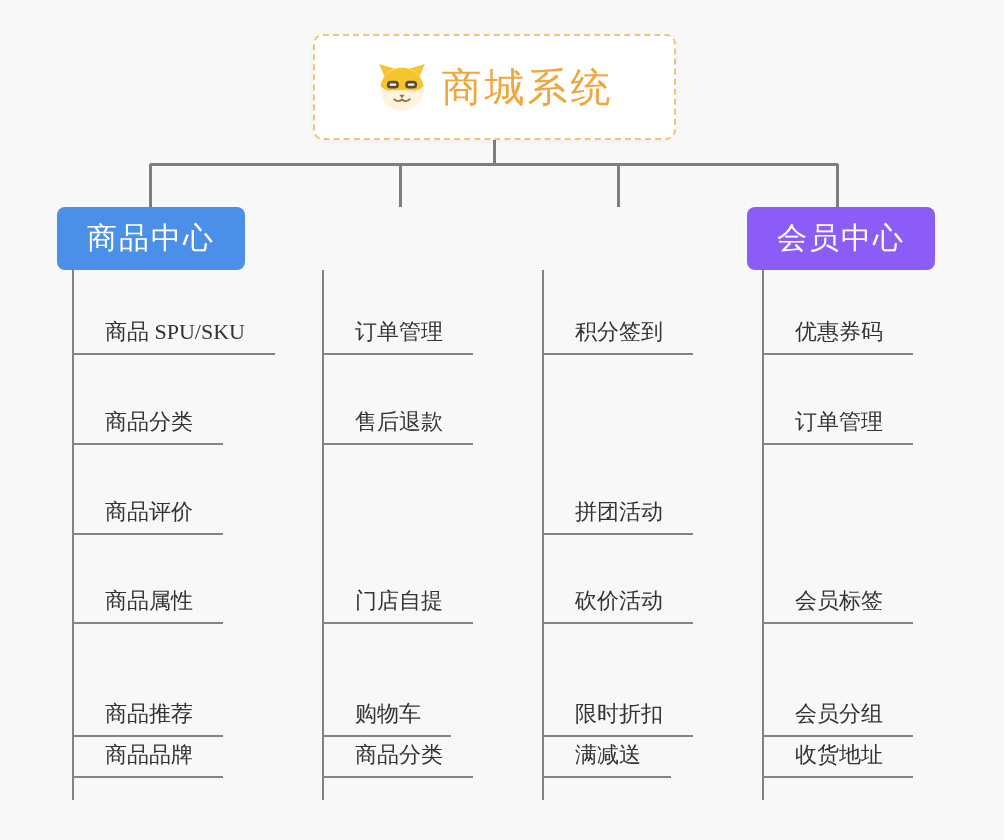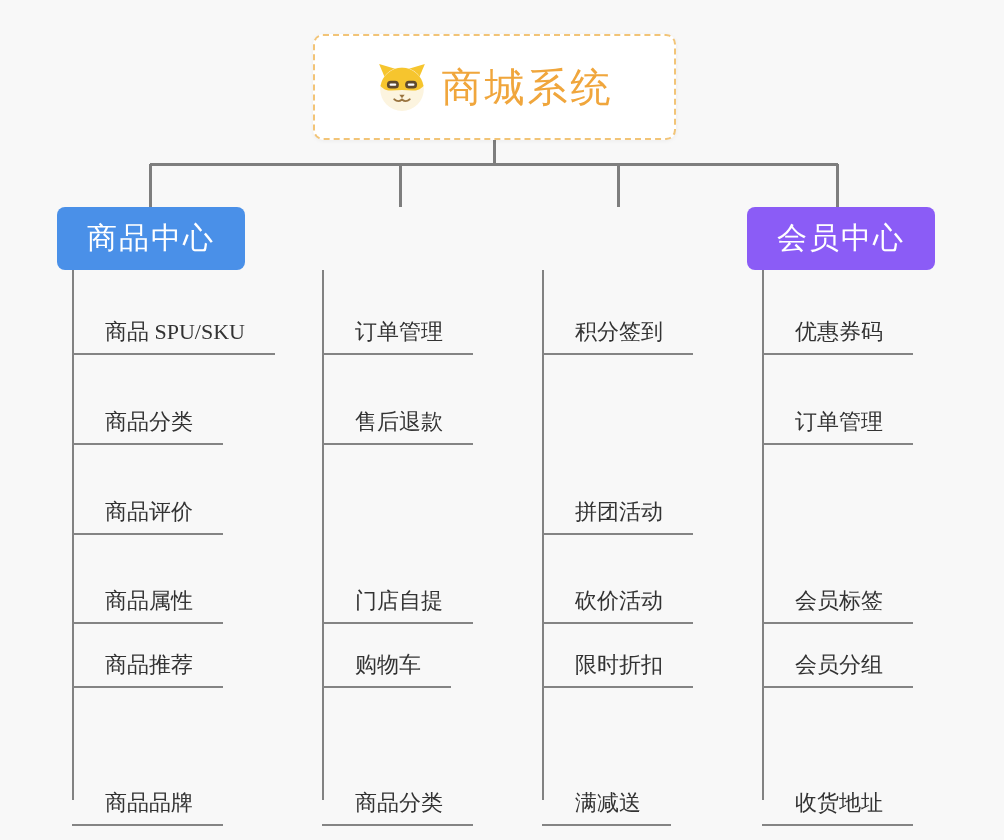--- a/index.html
+++ b/index.html
@@ -35,21 +35,21 @@
     position:absolute;left:-15px;top:0;width:188px;height:63px;
     border-radius:8px;color:#fff;font-size:30px;letter-spacing:2px;
     display:flex;align-items:center;justify-content:center;
   }
   .spine{position:absolute;left:0;top:63px;width:2px;height:530px;background:#828282}
   .leaf{
     position:absolute;left:0;white-space:nowrap;
     font-size:22px;color:#333333;line-height:34px;
     padding:0 30px 4px 33px;border-bottom:2px solid #848484;font-family:Liberation Serif, serif;
   }
-  .l0{top:108px}.l1{top:198px}.l2{top:288px}.l3{top:377px}.l4{top:441px}.l5{top:579px}
+  .l0{top:108px}.l1{top:198px}.l2{top:288px}.l3{top:377px}.l4{top:490px}.l5{top:531px}
 </style>
 </head>
 <body>
 
 <div class="stage">
 
   <div class="line root-stem"></div>
   <div class="line bus"></div>
   <div class="line drop d0"></div>
   <div class="line drop d1"></div>

